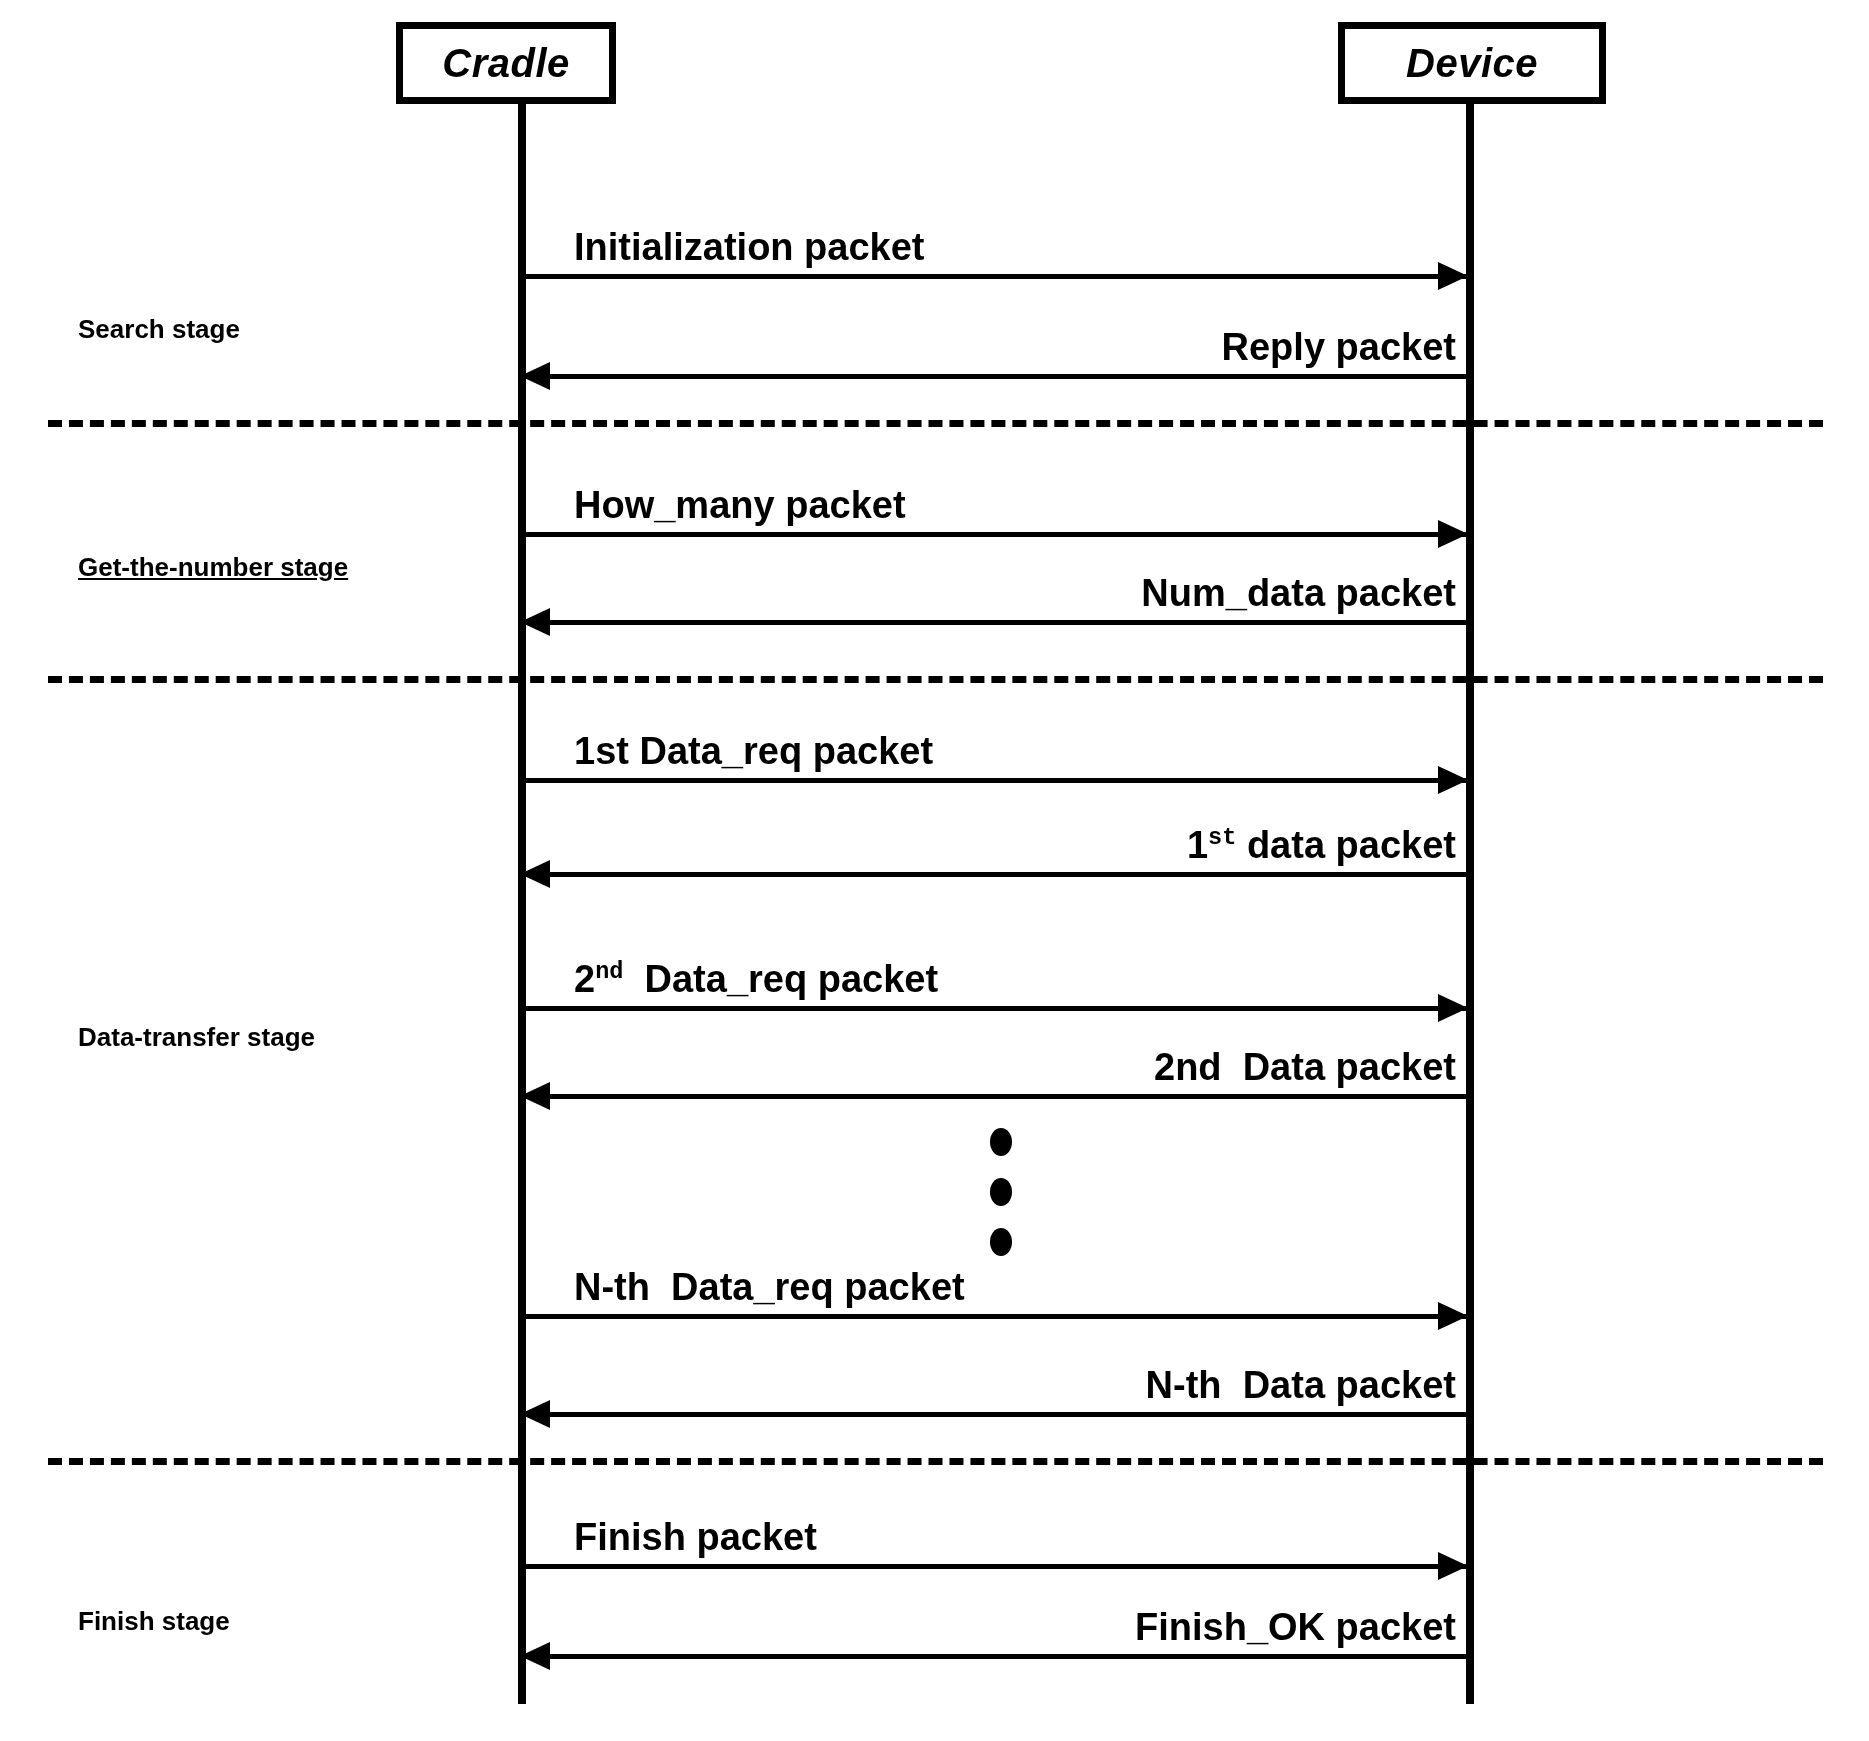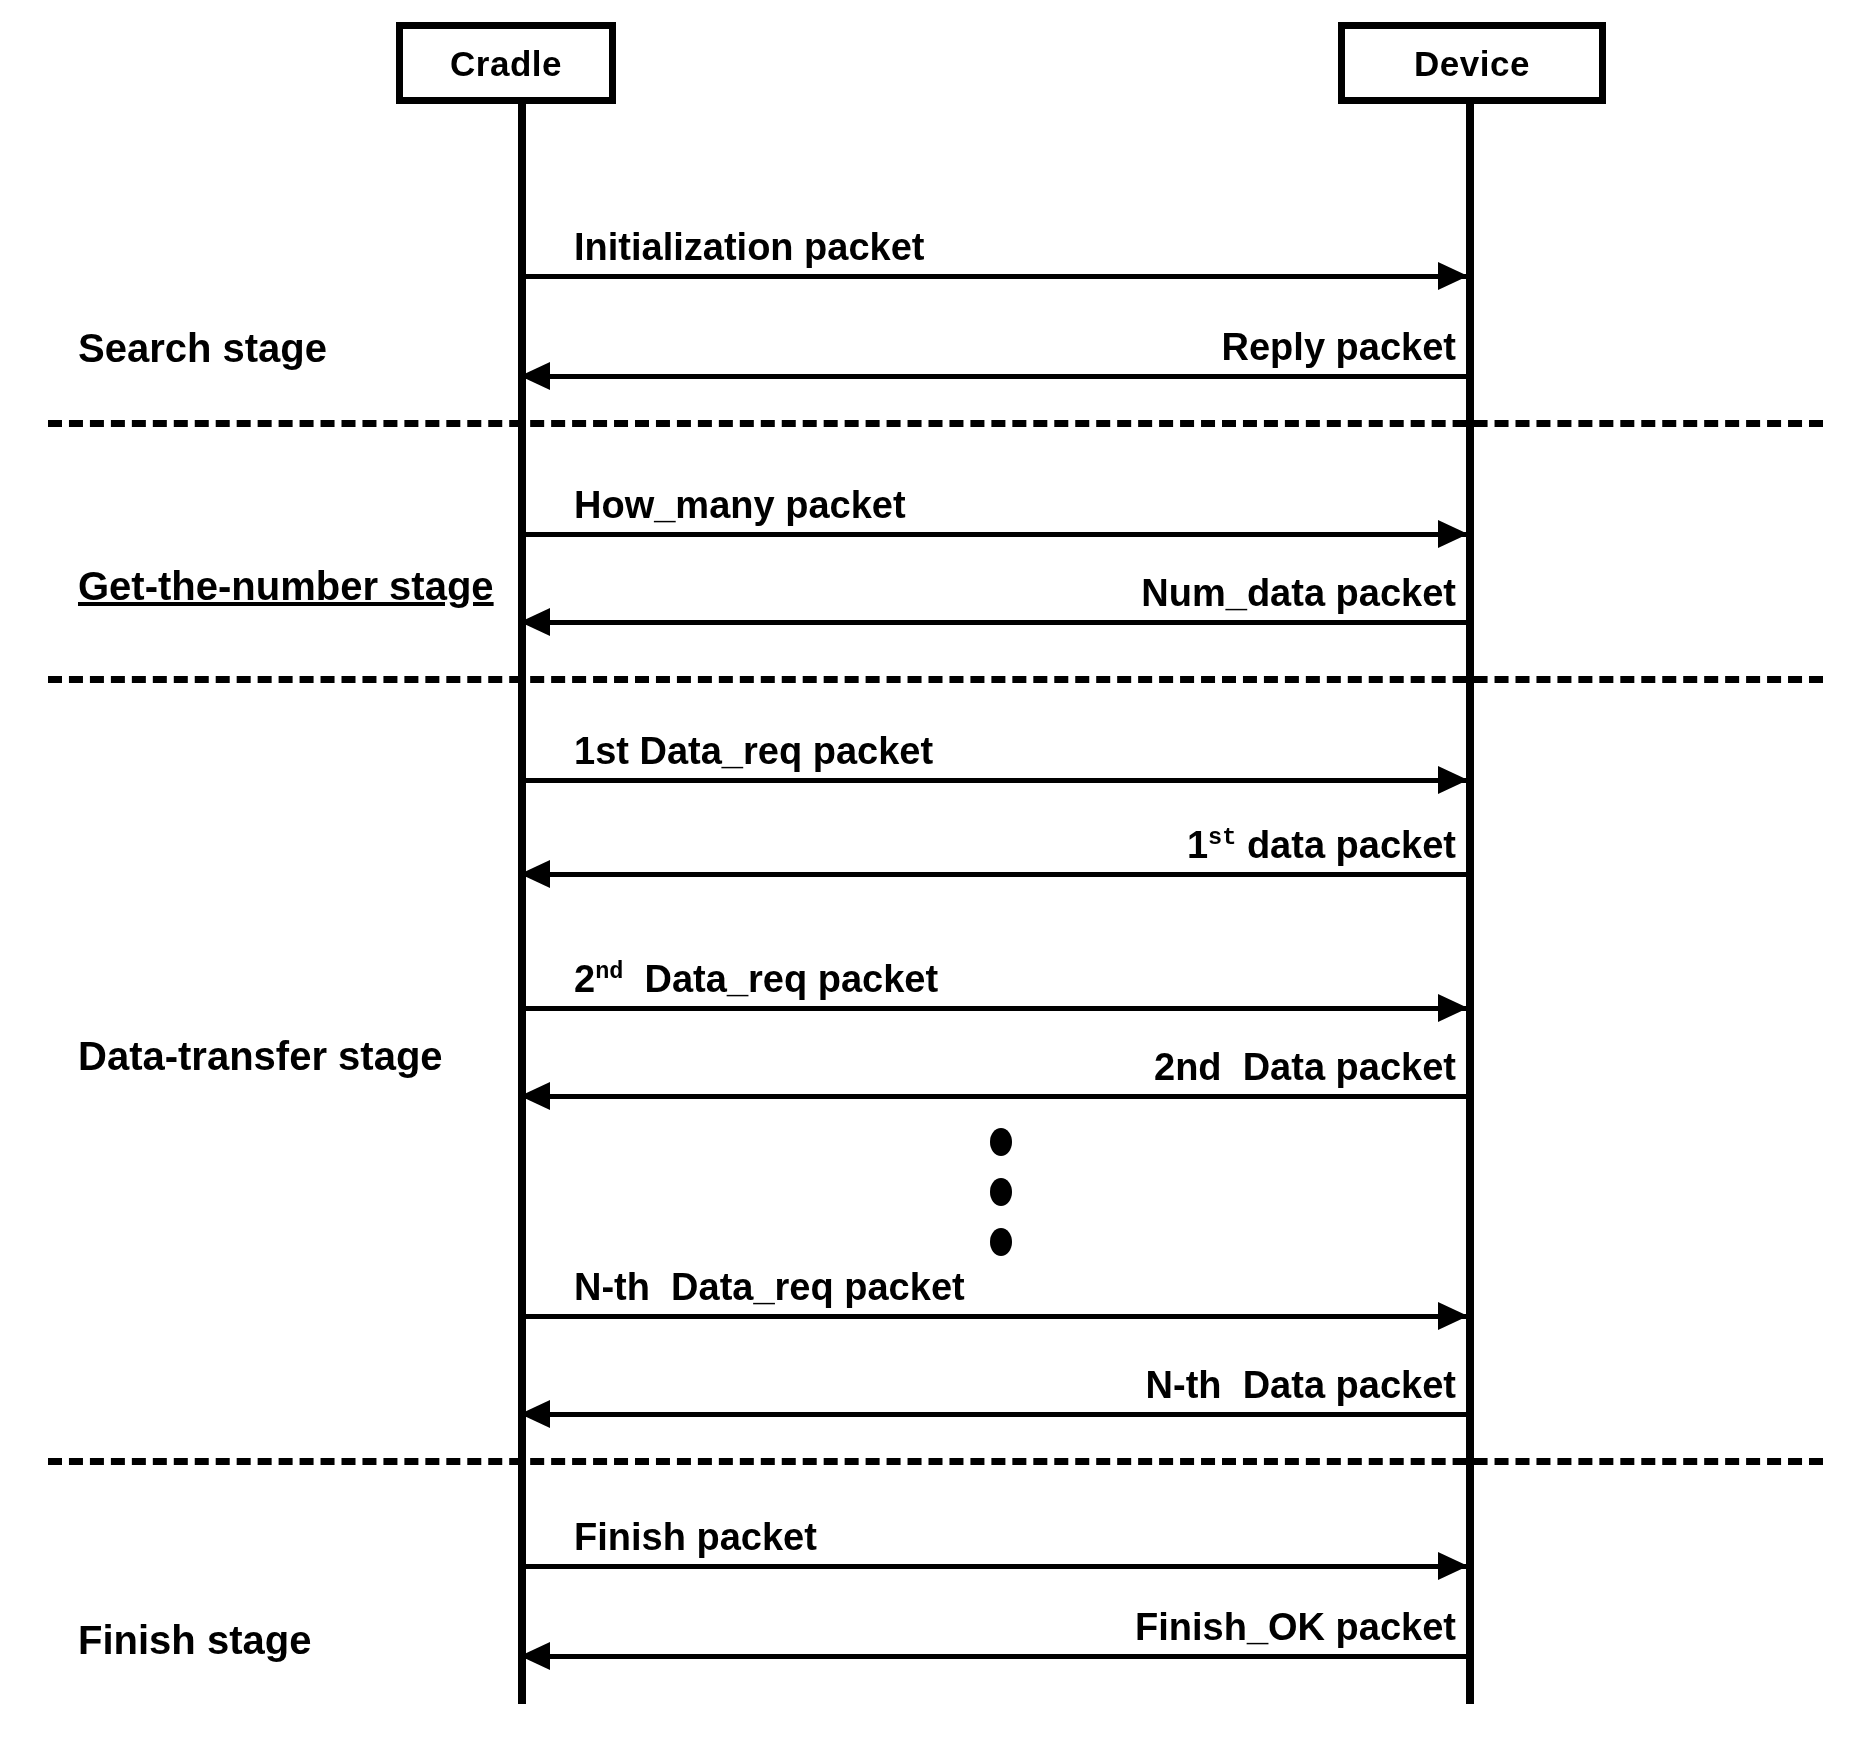--- a/index.html
+++ b/index.html
@@ -22,41 +22,41 @@
   .participant-box {
     position: absolute;
     border: 7px solid #000000;
     background: #ffffff;
     display: flex;
     align-items: center;
     justify-content: center;
     box-sizing: border-box;
   }
   .participant-label {
-    font-size: 35px;
+    font-size: 40px;
     font-weight: 700;
     letter-spacing: 0.5px;
     color: #000000;
     line-height: 1;
+    font-style: italic;
   }
   
   .lifeline {
     position: absolute;
     width: 8px;
     background: #000000;
   }
   
   .stage-label {
     position: absolute;
-    font-size: 40px;
+    font-size: 26px;
     font-weight: 700;
     color: #000000;
     white-space: nowrap;
     line-height: 1;
-    margin-top: 12px;
   }
   
   .stage-divider {
     position: absolute;
     height: 0;
     border-top: 7px dashed #000000;
   }
   
   .message {
     position: absolute;

